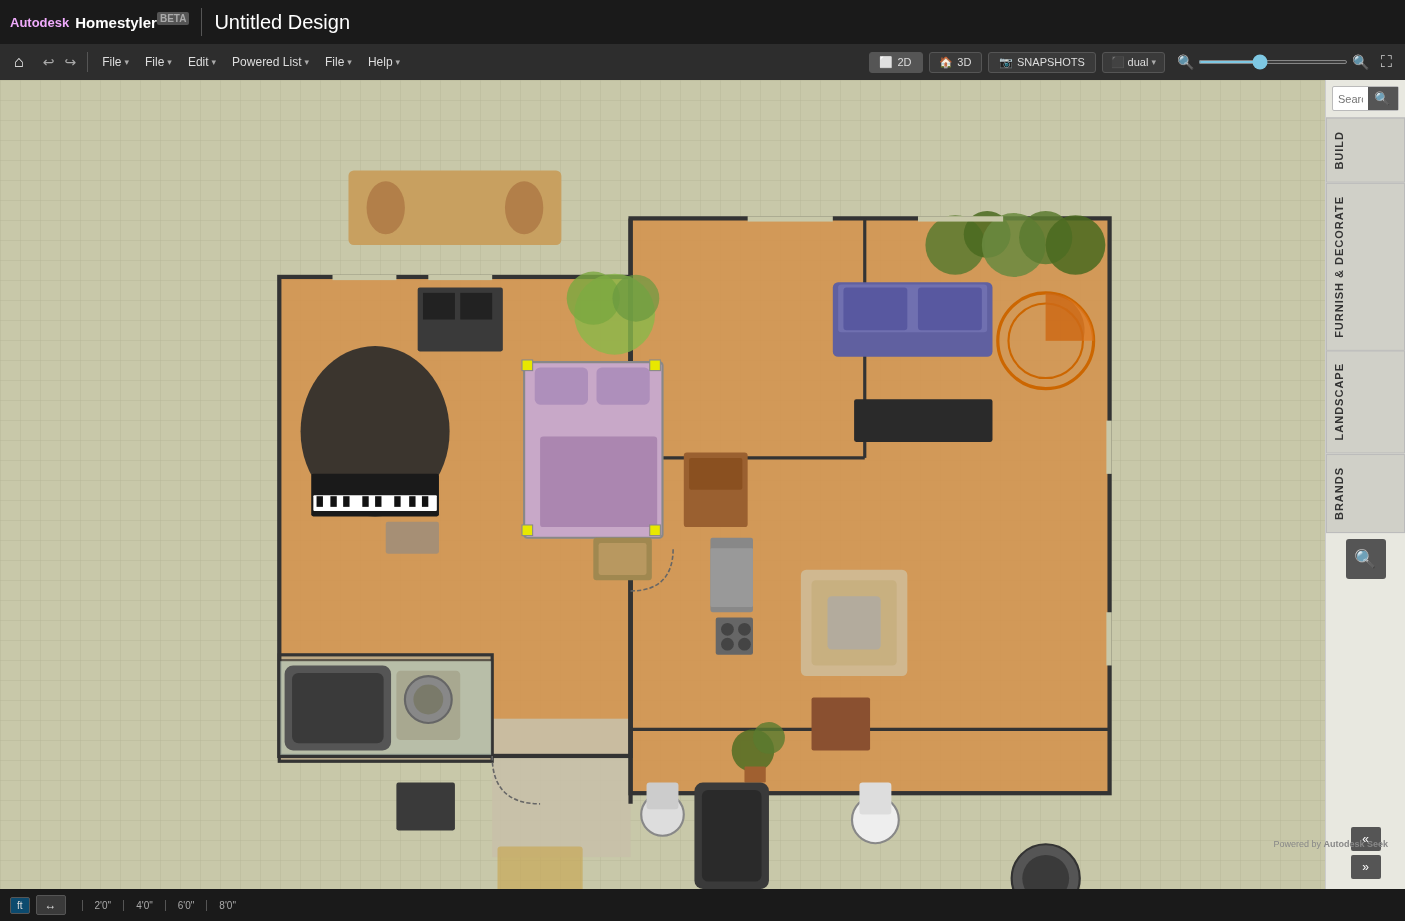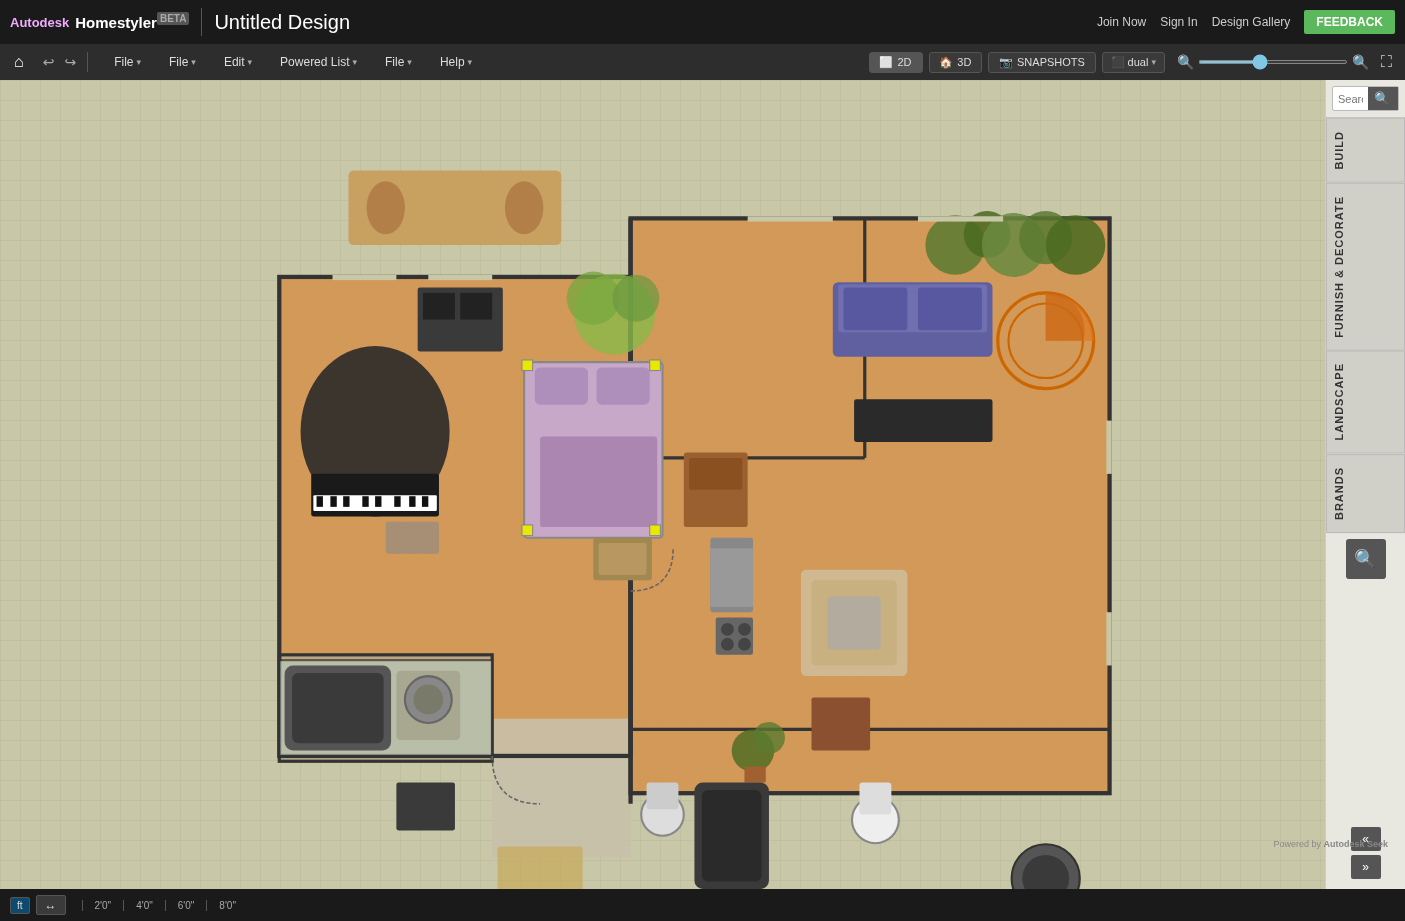--- a/index.html
+++ b/index.html
@@ -25,21 +25,21 @@
     }
 
     
     #menubar {
       width: 100%; height: 36px; background: #2d2d2d;
       display: flex; align-items: center; padding: 0 8px; gap: 0;
     }
     #home-icon-btn { color: #fff; font-size: 16px; margin-right: 8px; cursor: pointer; padding: 4px 6px; }
     .undo-redo-btn { color: #aaa; font-size: 14px; cursor: pointer; padding: 4px 5px; }
     .menu-sep { width: 1px; height: 20px; background: #555; margin: 0 6px; }
-    .menu-item { color: #ddd; font-size: 12px; cursor: pointer; padding: 4px 8px; display: flex; align-items: center; gap: 3px; margin-left: 12px; }
+    .menu-item { color: #ddd; font-size: 12px; cursor: pointer; padding: 4px 8px; display: flex; align-items: center; gap: 3px; }
     .menu-arrow { font-size: 9px; color: #aaa; }
     #view-controls { margin-left: auto; display: flex; align-items: center; gap: 6px; }
     .view-btn {
       background: #3a3a3a; border: 1px solid #555; color: #ddd;
       font-size: 11px; padding: 3px 10px; cursor: pointer; display: flex; align-items: center; gap: 4px; border-radius: 3px;
     }
     .view-btn.active { background: #555; }
     .snapshot-btn {
       background: #3a3a3a; border: 1px solid #555; color: #ddd;
       font-size: 11px; padding: 3px 10px; cursor: pointer; display: flex; align-items: center; gap: 4px; border-radius: 3px;
@@ -114,26 +114,20 @@
 
 <div id="topbar">
   <div id="logo-area">
     <span id="autodesk-logo">Autodesk</span>
     <span id="homestyler-logo">
       <span>Homestyler</span><span class="beta-badge">BETA</span>
     </span>
   </div>
   <div id="divider-line"></div>
   <span id="design-title">Untitled Design</span>
-  <div id="topbar-right">
-    <a class="topbar-link">Join Now</a>
-    <a class="topbar-link">Sign In</a>
-    <a class="topbar-link">Design Gallery</a>
-    <button id="feedback-btn">FEEDBACK</button>
-  </div>
 </div>
 
 <div id="menubar">
   <span id="home-icon-btn">⌂</span>
   <span class="undo-redo-btn">↩</span>
   <span class="undo-redo-btn">↪</span>
   <div class="menu-sep"></div>
   <span class="menu-item">
       <span>File</span>
       <span class="menu-arrow">▾</span>

